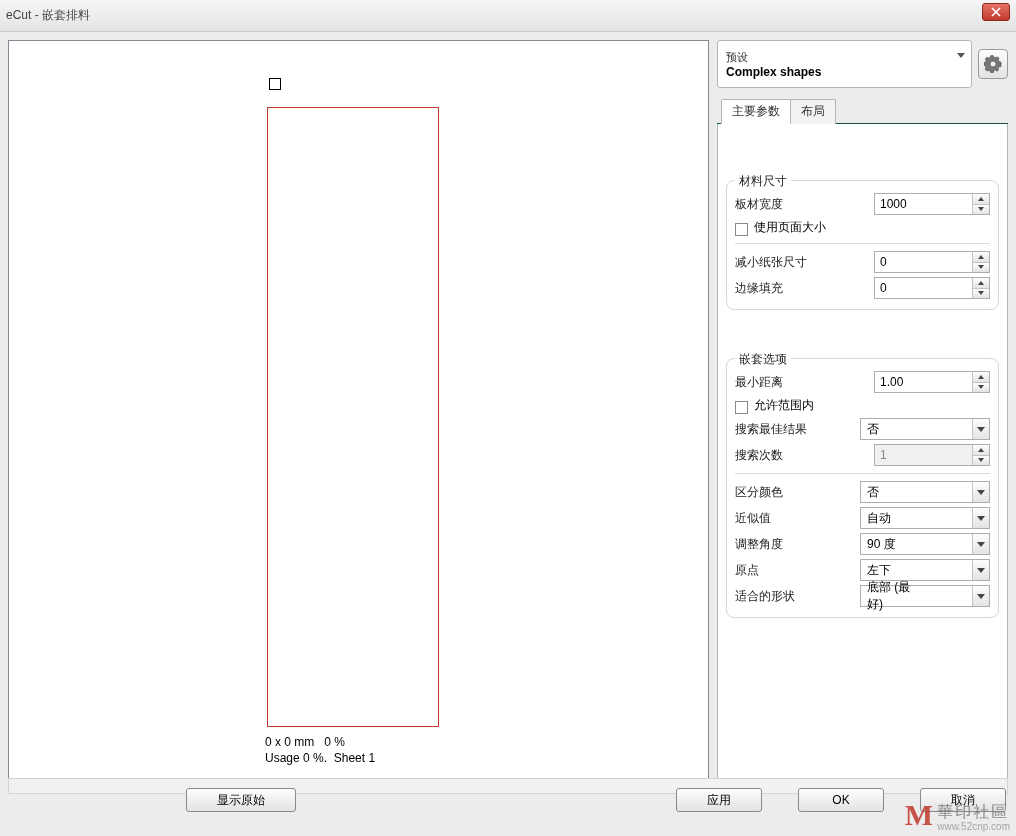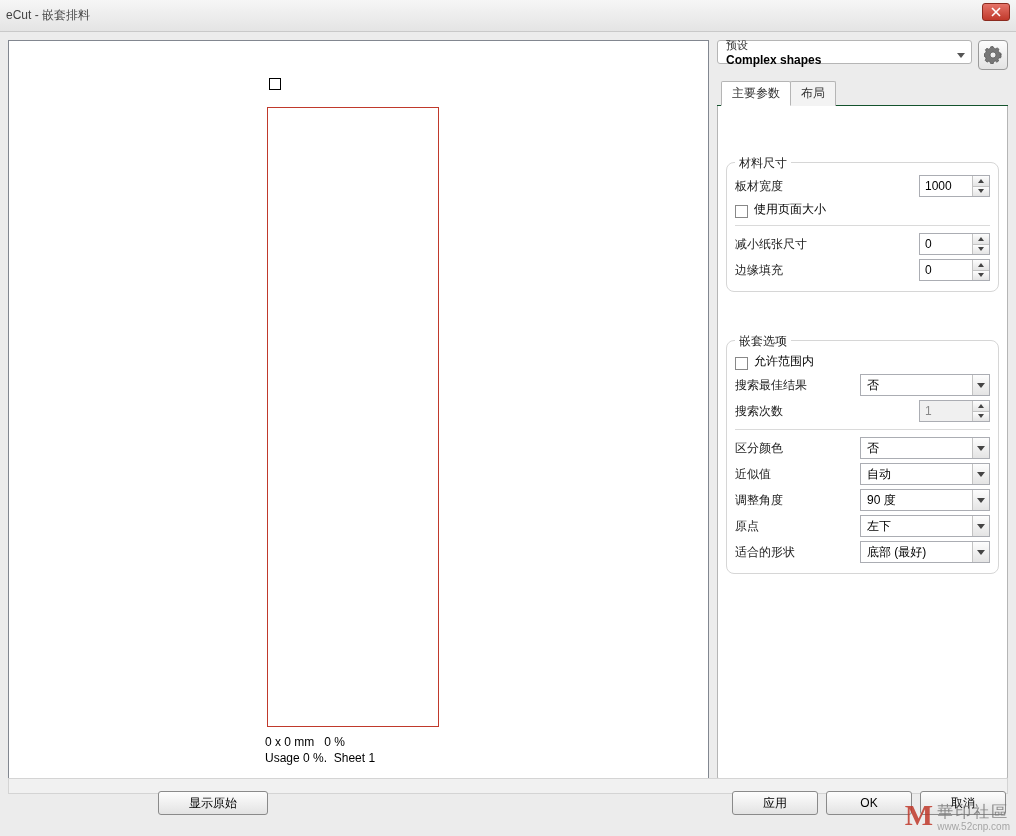--- a/index.html
+++ b/index.html
@@ -13,39 +13,39 @@
 
 .preview-panel { flex: 1; background: #fff; border: 1px solid #828790; position: relative; }
 .preview-inner { position: absolute; inset: 6px; }
 .small-square { position:absolute; left: 254px; top: 31px; width: 12px; height: 12px; border: 1px solid #000; background: #fff; }
 .sheet-rect { position: absolute; left: 252px; top: 60px; width: 172px; height: 620px; border: 1px solid #C0392B; }
 .preview-info { position: absolute; left: 250px; top: 688px; font-family: "Courier New", monospace; font-size: 13px; color: #000; line-height: 1.25; white-space: pre; }
 
 .side { width: 291px; display: flex; flex-direction: column; }
 
 .preset-row { display:flex; gap:6px; align-items: stretch; margin-bottom: 10px; }
-.preset-combo { flex:1; border:1px solid #B5B5B5; background:#fff; border-radius:3px; padding:4px 22px 4px 8px; position:relative; height: 24px; display:flex; flex-direction:column; justify-content:center; }
+.preset-combo { flex:1; border:1px solid #B5B5B5; background:#fff; border-radius:3px; padding:4px 22px 4px 8px; position:relative; height: 48px; display:flex; flex-direction:column; justify-content:center; }
 .preset-combo .lab { color:#333; font-size: 11px; }
 .preset-combo .val { color:#000; font-weight:bold; font-size:12px; }
 .preset-combo .arrow { position:absolute; right:6px; top: 12px; width:0; height:0; border-left:4px solid transparent; border-right:4px solid transparent; border-top:5px solid #555; }
 .gear-btn { width:30px; height:30px; align-self:center; background:linear-gradient(#FDFDFD,#E3E3E3); border:1px solid #9A9A9A; border-radius:4px; display:flex; align-items:center; justify-content:center; }
 .gear-btn svg { width:18px; height:18px; fill:#555; stroke:#555; }
 
 .tabstrip { display:flex; border-bottom:1px solid #14532d; padding-left:4px; }
 .tab { padding: 3px 10px; border:1px solid #B5B5B5; border-bottom:none; background:#F3F3F3; margin-right:-1px; position:relative; top:1px; border-radius:2px 2px 0 0; color:#333; }
 .tab.active { background:#fff; z-index:2; border-bottom:1px solid #fff; }
 
 .tab-body { border:1px solid #B5B5B5; border-top:none; background:#fff; padding:8px; flex:1; border-radius:0 0 3px 3px; }
 
 .group { border:1px solid #D6D6D6; border-radius:8px; padding: 8px 8px 6px 8px; margin-bottom: 8px; position:relative;margin-top:48px; }
 .group-title { position:absolute; top:-8px; left:8px; background:#fff; padding:0 4px; color:#222; font-size:12px; }
 
 .form-row { display:flex; align-items:center; margin: 4px 0; }
 .form-row label { width: 116px; color:#222; }
-.form-row .ctrl { margin-left:auto; }
+.form-row .ctrl { margin-left:auto;gap:45px; }
 .chk-row { display:flex; align-items:flex-end; gap:6px; margin:4px 0; }
 .chk { width:13px; height:13px; border:1px solid #888; background:#fff; display:inline-block; }
 
 .spinner { display:inline-flex; align-items:stretch; border:1px solid #ABADB3; height:22px; background:#fff; }
 .spinner.disabled { background:#F0F0F0; }
 .spinner input { width: 52px; border:none; padding: 0 5px; font-size:12px; text-align:left; outline:none; background:transparent; }
 .spinner .btns { width:17px; display:flex; flex-direction:column; border-left:1px solid #C3C3C3; }
 .spinner .sp-btn { flex:1; background:linear-gradient(#FDFDFD,#E4E4E4); display:flex; align-items:center; justify-content:center; border-bottom:1px solid #C3C3C3; }
 .spinner .sp-btn:last-child { border-bottom:none; }
 .spinner .tri-up { width:0;height:0;border-left:3px solid transparent;border-right:3px solid transparent;border-bottom:4px solid #444; }
@@ -53,21 +53,21 @@
 
 .combo { display:inline-flex; align-items:center; border:1px solid #ABADB3; background:#fff; height:22px; width: 130px; position:relative; }
 .combo span { padding:0 6px; flex:1; }
 .combo .drop { width:17px; height:100%; border-left:1px solid #C3C3C3; background:linear-gradient(#FDFDFD,#E4E4E4); display:flex; align-items:center; justify-content:center; }
 .combo .tri { width:0;height:0;border-left:4px solid transparent;border-right:4px solid transparent;border-top:5px solid #444; }
 
 .sep { border-top:1px solid #DADADA; margin: 7px 0; }
 
 .bottom-scroll { position:absolute; left:8px; right:8px; bottom: 42px; height:16px; background:#F1F1F1; border:1px solid #D4D4D4; }
 
-.button-bar { position:absolute; left:0; right:0; bottom:5px; height:40px; display:flex; padding: 0 10px; }
+.button-bar { position:absolute; left:0; right:0; bottom:16px; height:40px; display:flex; align-items:center; padding: 0 10px; gap: 28px; }
 .btn { min-width:86px; height:24px; background:linear-gradient(#FDFDFD,#E3E3E3); border:1px solid #8A8A8A; border-radius:3px; padding: 0 14px; color:#000; font-size:12px; display:inline-flex; align-items:center; justify-content:center; margin-left:8px; }
 .btn-left { min-width:110px; }
 .spacer { flex:1; }
 
 .watermark { position:absolute; right:6px; bottom:4px; display:flex; align-items:flex-end; gap:4px; opacity:0.85; pointer-events:none; }
 .watermark .logo { color:#C0392B; font-size:30px; font-weight:bold; font-family: "SimHei", serif; }
 .watermark .textcol { display:flex; flex-direction:column; align-items:flex-start; line-height:1.1; }
 .watermark .cn { color:#777; font-size:16px; letter-spacing:2px; font-family:"KaiTi","STKaiti",serif; }
 .watermark .url { color:#999; font-size:10px; }
 </style>
@@ -166,20 +166,34 @@
                   <div class="tri-dn"></div>
                 </div>
               </div>
           </div>
         </div>
       </div>
 
       <div class="group">
         <div class="group-title">嵌套选项</div>
 
+        <div class="form-row">
+          <label>最小距离</label>
+          <div class="ctrl spinner">
+            <input value="1.00" style="">
+            <div class="btns">
+                <div class="sp-btn">
+                  <div class="tri-up"></div>
+                </div>
+                <div class="sp-btn">
+                  <div class="tri-dn"></div>
+                </div>
+              </div>
+          </div>
+        </div>
 
         <div class="chk-row">
           <span class="chk"></span>
           <span>允许范围内</span>
         </div>
 
         <div class="form-row">
           <label>搜索最佳结果</label>
           <div class="ctrl combo">
             <span>否</span>

